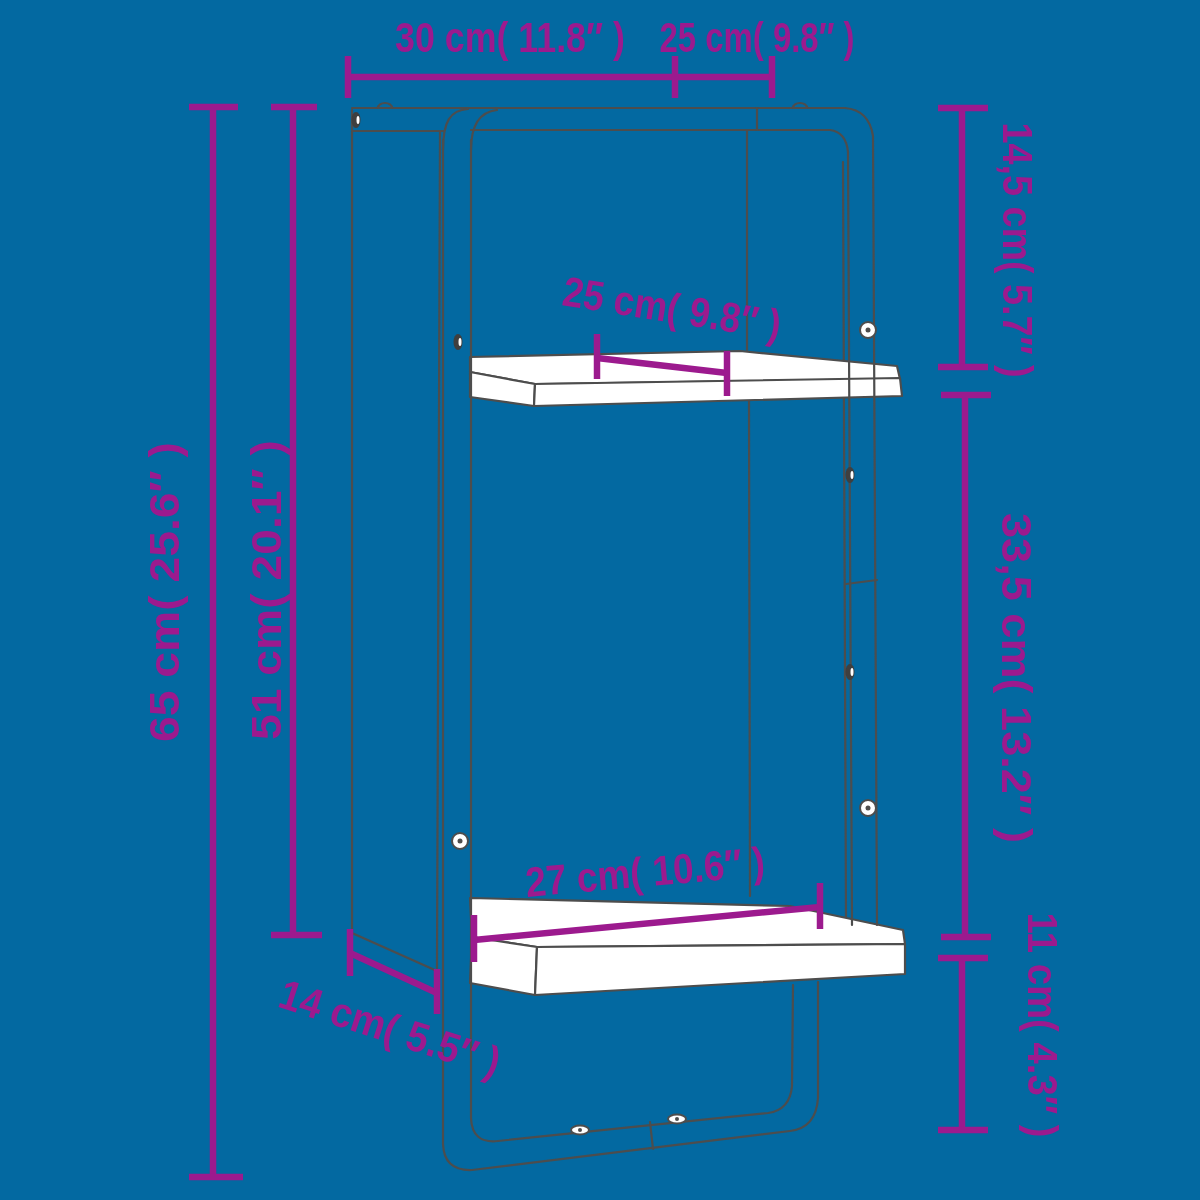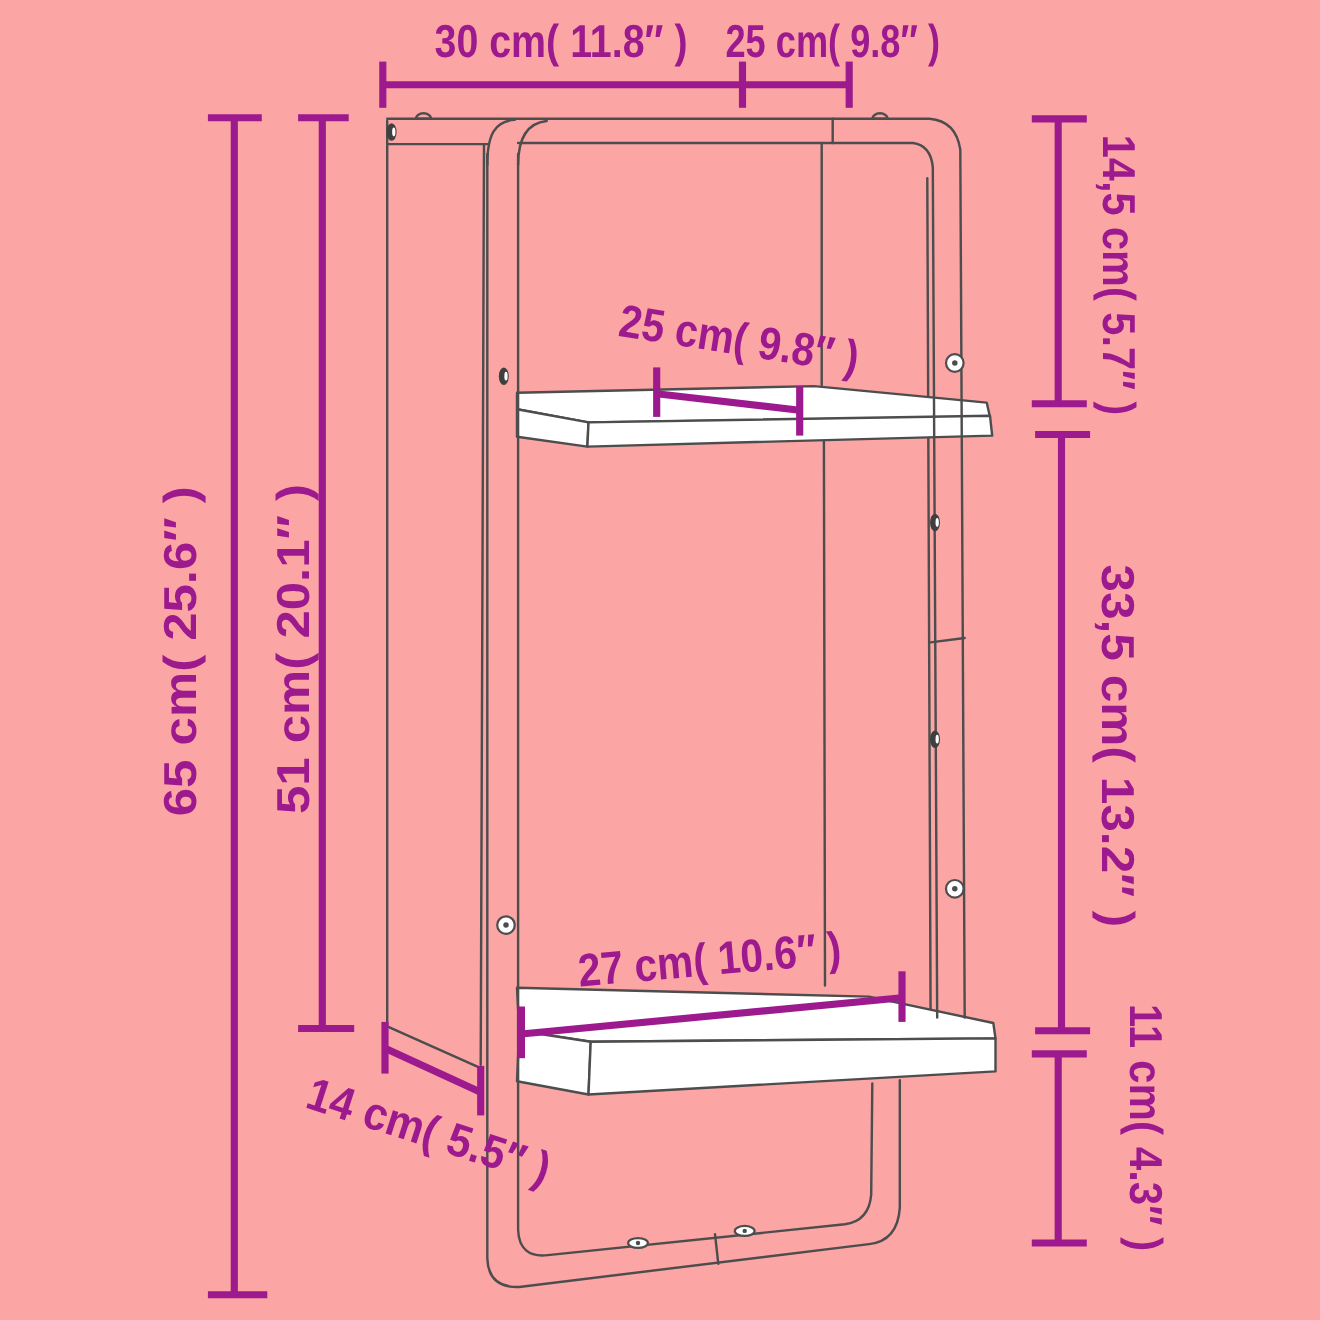--- a/index.html
+++ b/index.html
@@ -1,16 +1,16 @@
 <!DOCTYPE html>
 <html style="--accent: #9c1a8e; --line: #4d4d4d;"><head>
 <meta charset="utf-8">
 <style>
   html,body{margin:0;padding:0;background:#fff;}
-  .stage{width:1200px;height:1200px;position:relative;background:#fca5a5;overflow:hidden;}
+  .stage{width:1200px;height:1200px;position:relative;background:#0369a1;overflow:hidden;}
   svg{display:block;width:100%;height:100%;}
   
   .draw path,.draw polygon,.draw line{stroke:var(--line,#4d4d4d);stroke-width:2.2;fill:none;stroke-linecap:round;stroke-linejoin:round;}
   .draw polygon{fill:#ffffff;}
   .screw-dark{fill:#3f3f3f;stroke:none;}
   .screw-hl{fill:#ffffff;stroke:none;}
   .screw-ring{fill:#ffffff;stroke:var(--line,#4d4d4d);stroke-width:2;}
   .screw-dot{fill:var(--line,#4d4d4d);stroke:none;}
   .washer{fill:#ffffff;stroke:var(--line,#4d4d4d);stroke-width:2;}
   

